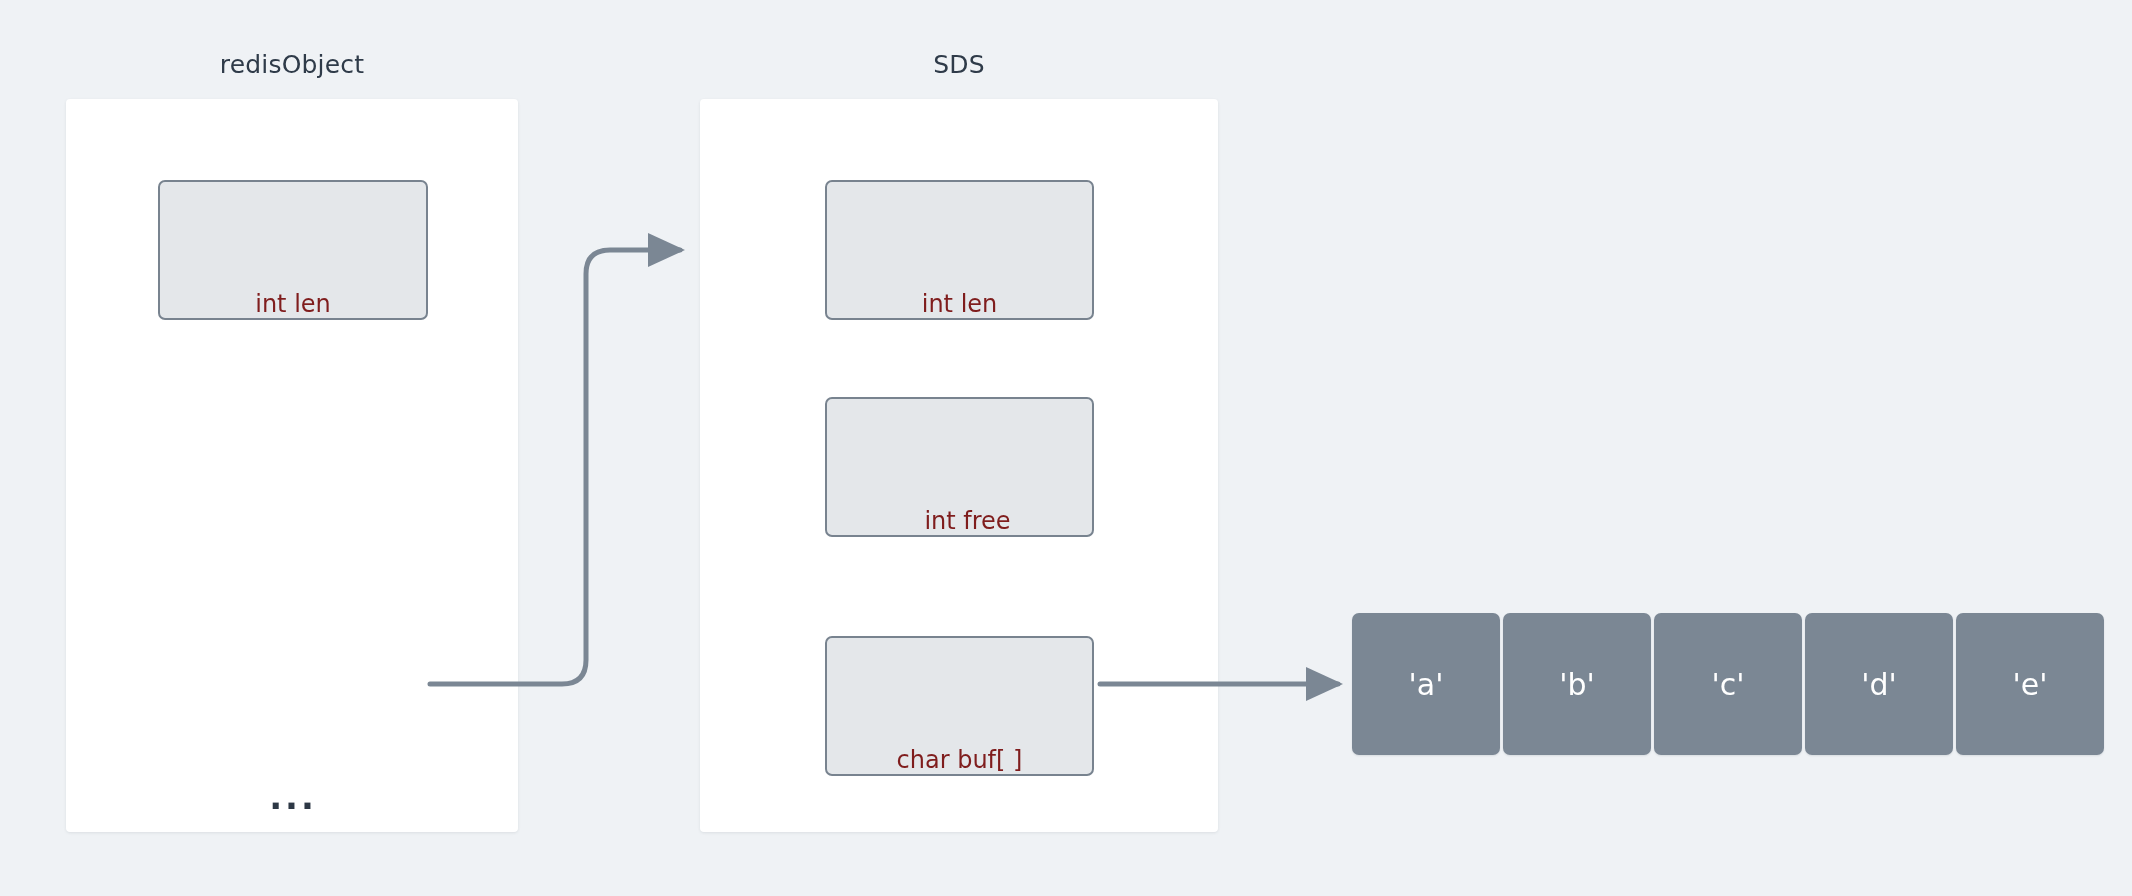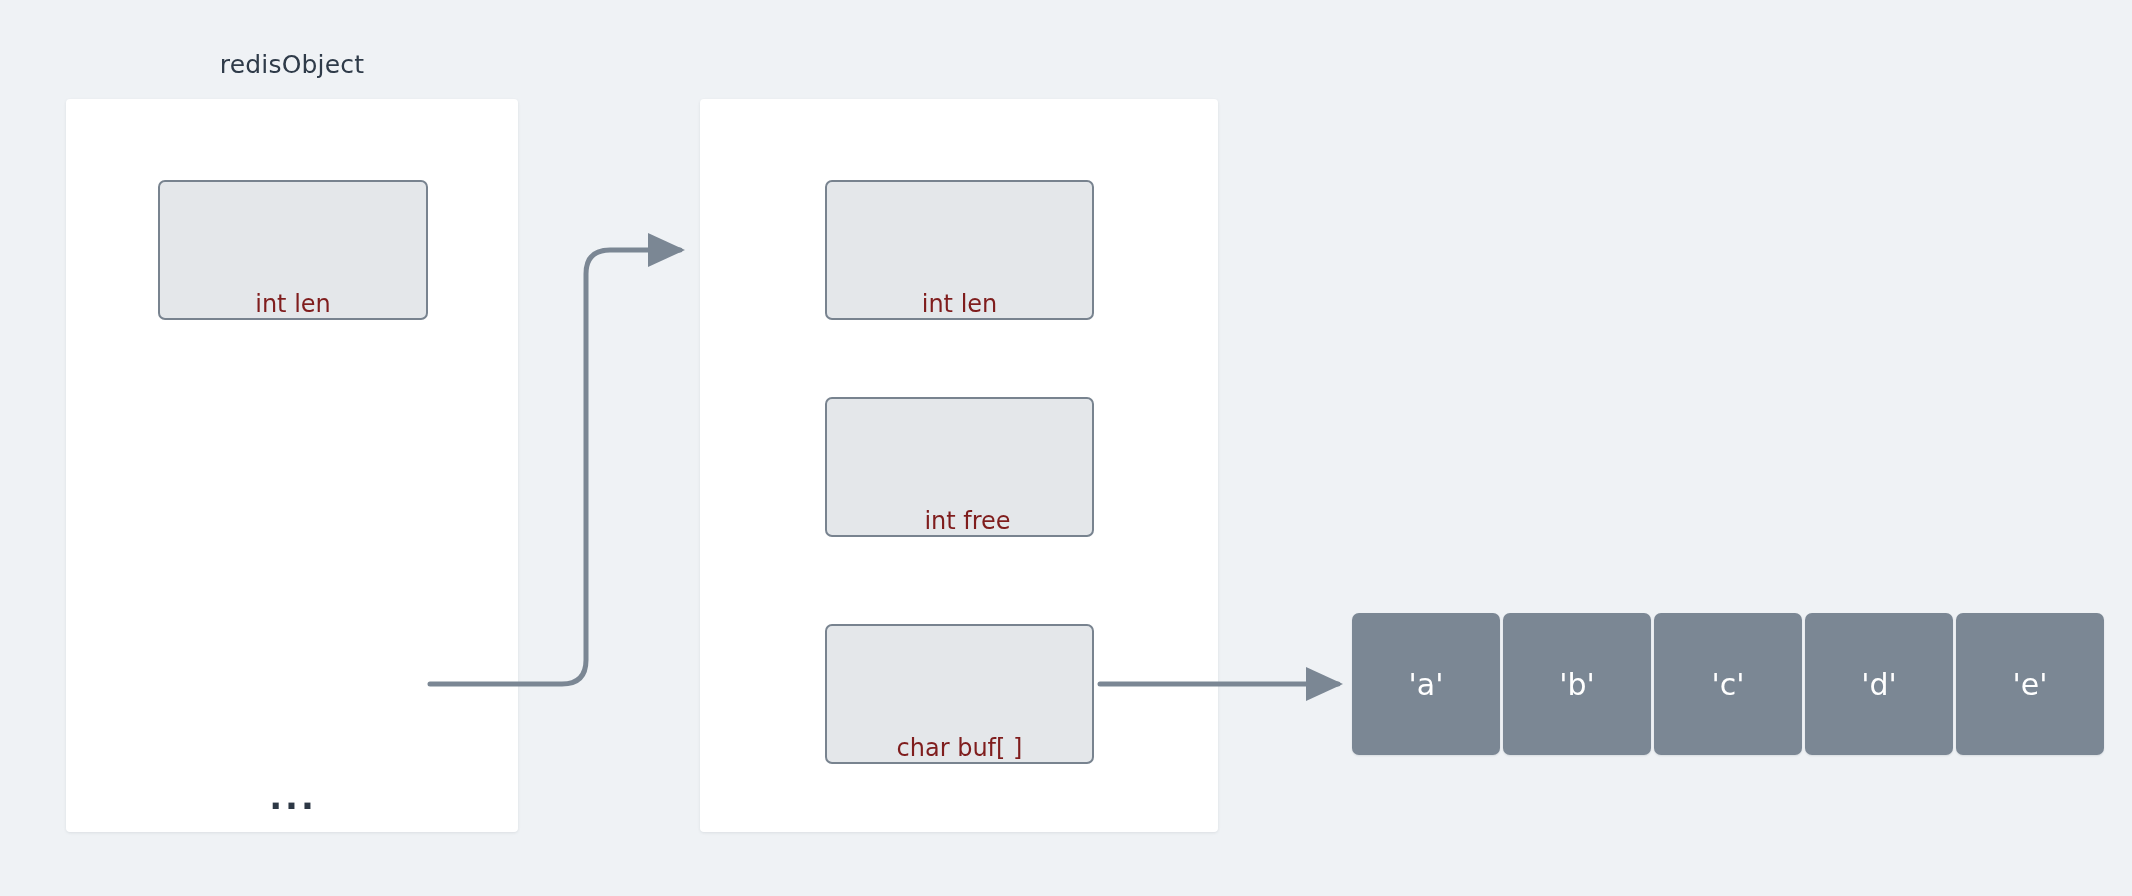--- a/index.html
+++ b/index.html
@@ -110,32 +110,33 @@
 
     <div class="field" style="left:92px; top:81px; width:270px; height:140px;">
       <span>int len</span>
     </div>
 
 
 
     <div class="ellipsis" style="left:92px; top:681px; width:270px;">...</div>
   </div>
 
+  <div class="panel-title" style="left:700px; top:50px; width:518px;">SDS</div>
 
   <div class="panel" style="left:700px; top:99px; width:518px; height:733px;">
 
     <div class="field" style="left:125px; top:81px; width:269px; height:140px;">
       <span>int len</span>
     </div>
 
     <div class="field" style="left:125px; top:298px; width:269px; height:140px;padding-left:16px;">
       <span>int free</span>
     </div>
 
-    <div class="field" style="left:125px; top:525px; width:269px; height:140px;">
+    <div class="field" style="left:125px; top:537px; width:269px; height:140px;">
       <span>char buf[ ]</span>
     </div>
   </div>
 
   <div class="charcell" style="left:1352px; top:613px; width:148px; height:142px;">
     <span>'a'</span>
   </div>
 
   <div class="charcell" style="left:1503px; top:613px; width:148px; height:142px;">
     <span>'b'</span>

